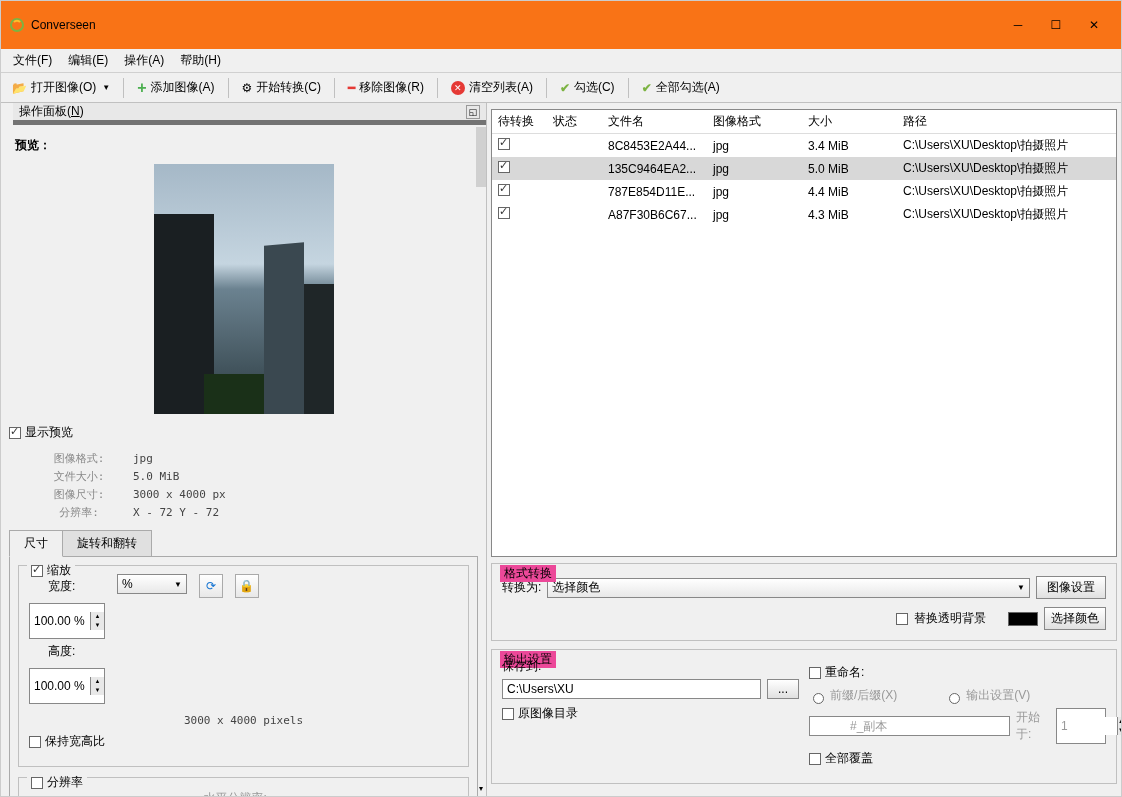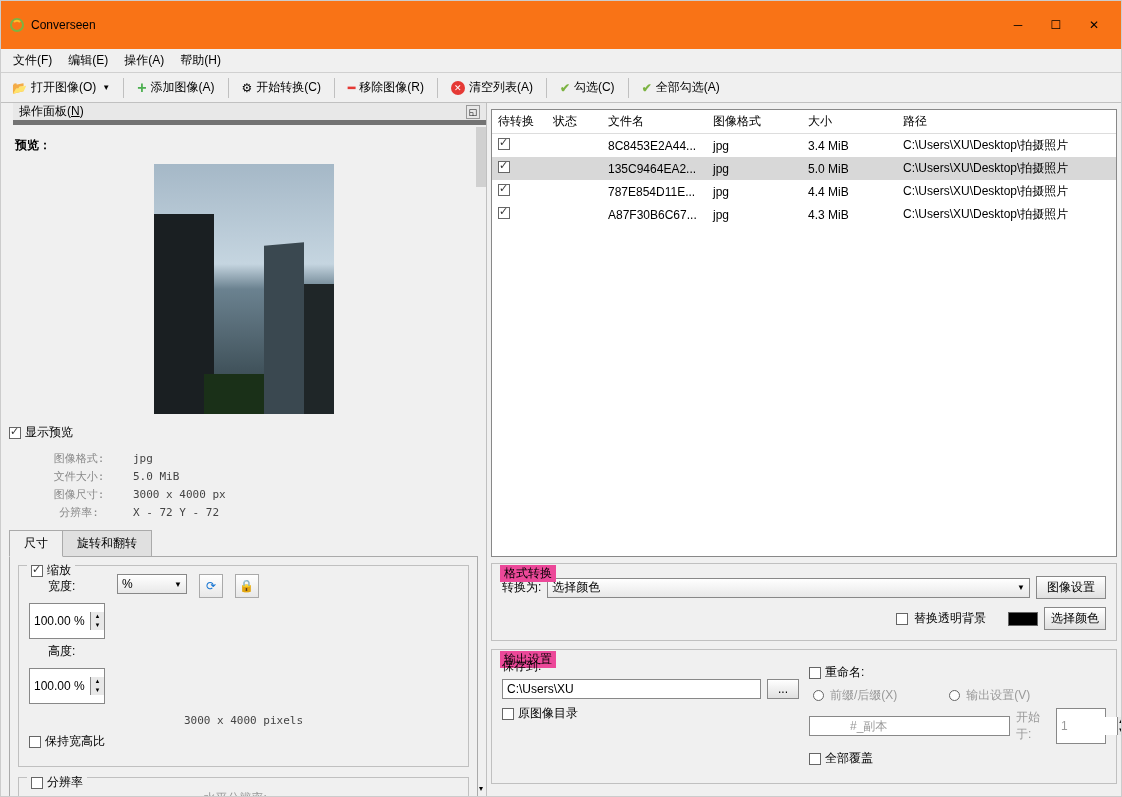--- a/index.html
+++ b/index.html
@@ -329,21 +329,21 @@
           <div class="chkline">
             <span class="chk"></span>
             <span>原图像目录</span>
           </div>
         </div>
         <div class="col" style="border:none;padding:0;">
           <div class="chkline">
             <span class="chk"></span>
             <span style="font-weight:normal;">重命名:</span>
           </div>
-          <div class="row disabled" style="margin-left:4px;">
+          <div class="row disabled" style="margin-left:4px;align-items:flex-end;">
             <span class="radio"></span>
             <span>前缀/后缀(X)</span>
             <span style="width:40px;"></span>
             <span class="radio"></span>
             <span>输出设置(V)</span>
           </div>
           <div class="row">
             <input class="text-input disabled" style="color: rgb(153, 153, 153); padding-left: 40px;" value="#_副本">
             <label class="disabled">开始于:</label>
             <div class="num-input" style="width:50px;">

